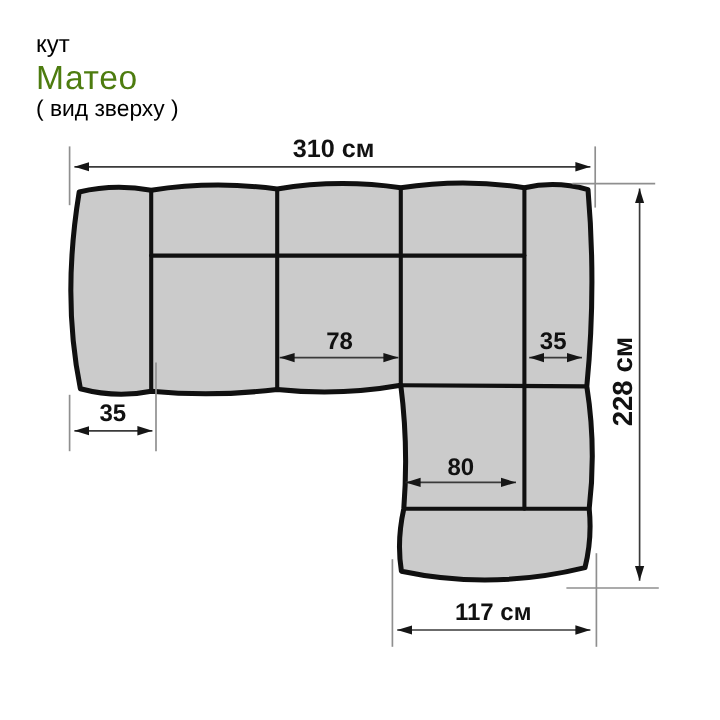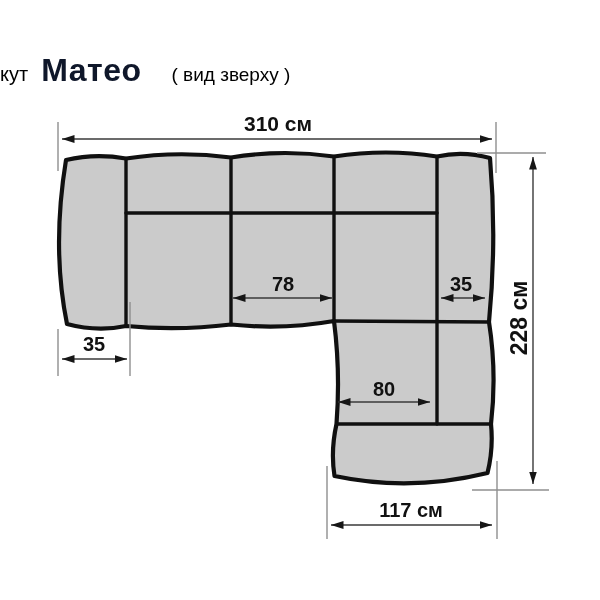--- a/index.html
+++ b/index.html
@@ -7,27 +7,28 @@
     width: 600px; height: 600px;
     background: #ffffff;
     position: relative;
     overflow: hidden;
     font-family: "Liberation Sans", sans-serif;
   }
   .title-row {
     position: absolute;
     top: 0; left: 0; width: 600px; height: 96px;
     display: flex;
-    justify-content: flex-start;
+    justify-content: center;
     align-items: baseline;
-    padding-top: 52px;
+    padding-top: 32px;
     box-sizing: border-box;
+    flex-direction: column;
   }
   .title-category { font-size: 20px; color: #000; margin-right: 13px; }
-  .title-name     { font-size: 32px; font-weight: bold; color: #0f172a; letter-spacing: 0.5px; }
+  .title-name     { font-size: 28px; font-weight: normal; color: #4d7c0f; letter-spacing: 0.5px; }
   .title-note     { font-size: 19px; color: #000; margin-left: 30px; }
 
   svg.drawing { position: absolute; left: 0; top: 0; }
   svg.drawing text {
     font-family: "Liberation Sans", sans-serif;
     font-weight: bold;
     fill: #111111;
   }
   .dim-text    { font-size: 20px; }
   .dim-text-lg { font-size: 21px; }

